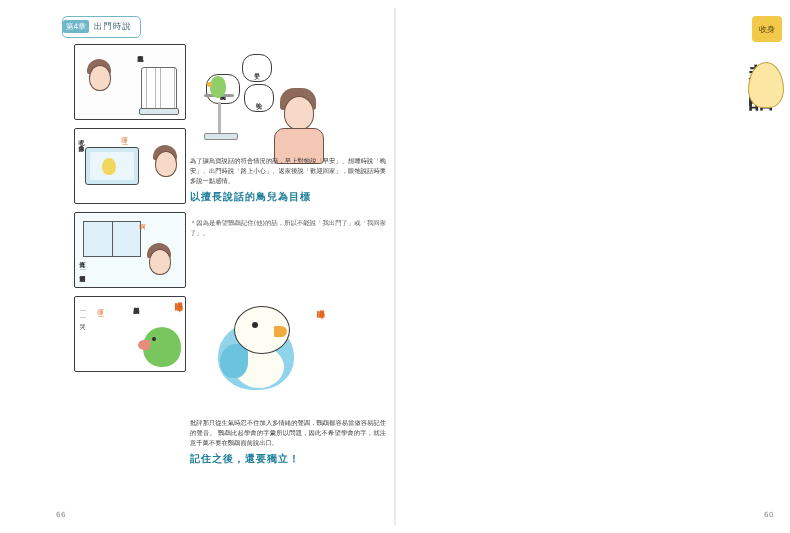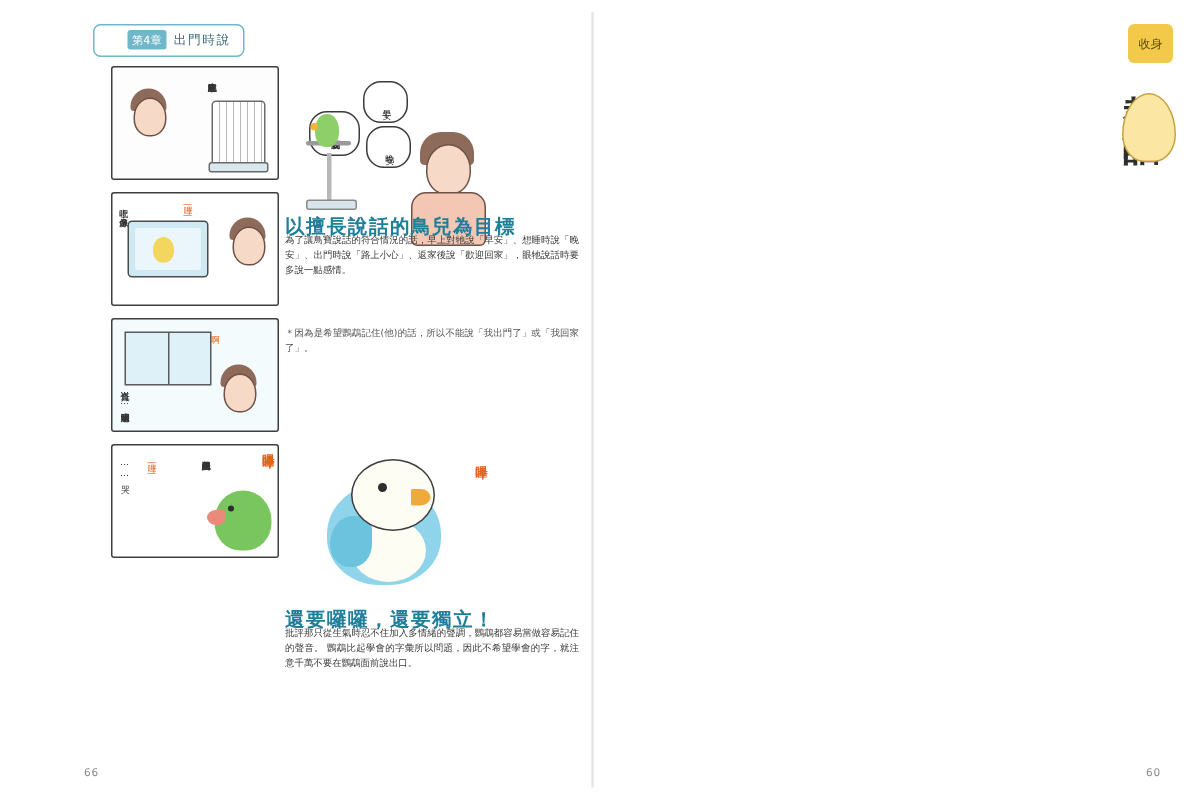--- a/index.html
+++ b/index.html
@@ -30,21 +30,21 @@
     letter-spacing:.5px;
   }
   .pg-num.left{left:34px;}
   .pg-num.right{right:34px;}
 
   
   .chapter-tab{
     position:absolute;left:40px;top:16px;
     display:flex;align-items:center;
     border:1.6px solid #6fb7c9;border-radius:5px;
-    padding:3px 8px 4px 22px;background:#fff;
+    padding:3px 8px 4px 0;background:#fff;
   }
   .chapter-tab .num{
     display:inline-block;
     background:#6fb7c9;color:#fff;font-size:7.5px;
     padding:1.5px 3px;border-radius:2px;margin-right:5px;
     writing-mode:horizontal-tb;
   }
   .chapter-tab .ttl{font-size:8.5px;color:#3e6d79;letter-spacing:1px;}
 
   
@@ -126,22 +126,23 @@
     writing-mode:vertical-rl;text-orientation:upright;padding:4px 3px;
   }
 
   
   .lp-art{position:absolute;left:168px;top:44px;width:200px;height:262px;}
   .note-orange{
     position:absolute;font-size:7px;color:#e07b2a;
     writing-mode:vertical-rl;text-orientation:upright;letter-spacing:1px;
   }
   .sub-title{
-    position:absolute;font-size:13px;color:#1f7f9b;font-weight:bold;
+    position:absolute;font-size:10px;color:#1f7f9b;font-weight:bold;
     letter-spacing:1px;
+    margin-top:48px;
   }
   .para{
     position:absolute;font-size:6.3px;line-height:1.55;color:#3a3a3a;
     text-align:justify;
   }
 
   
   .bluebird{
     position:absolute;left:190px;top:300px;width:92px;height:96px;
   }
@@ -277,21 +278,21 @@
       <div class="body"></div>
       <div class="belly"></div>
       <div class="wing"></div>
       <div class="headb"></div>
       <div class="eye"></div>
       <div class="beak"></div>
     </div>
     <div class="scribble" style="left:150px;top:296px;">嗶嗶嗶</div>
     <div class="scribble" style="left:292px;top:304px;">嗶嗶</div>
 
-    <div class="sub-title" style="left:168px;top:404px;">還要囉囉，還要獨立！</div>
+    <div class="sub-title" style="left:168px;top:404px;">記住之後，還要獨立！</div>
     <div class="para" style="left:168px;top:418px;width:196px;">批評那只從生氣時忍不住加入多情緒的聲調，鸚鵡都容易當做容易記住的聲音。 鸚鵡比起學會的字彙所以問題，因此不希望學會的字，就注意千萬不要在鸚鵡面前說出口。</div>
 
     <div class="pg-num left">66</div>
   </div>
 
   <div class="page page-right">
 
     <div class="vtitle">教鳥寶說話</div>
     <div class="vtitle-badge">收身</div>
     <div class="shield"></div>

